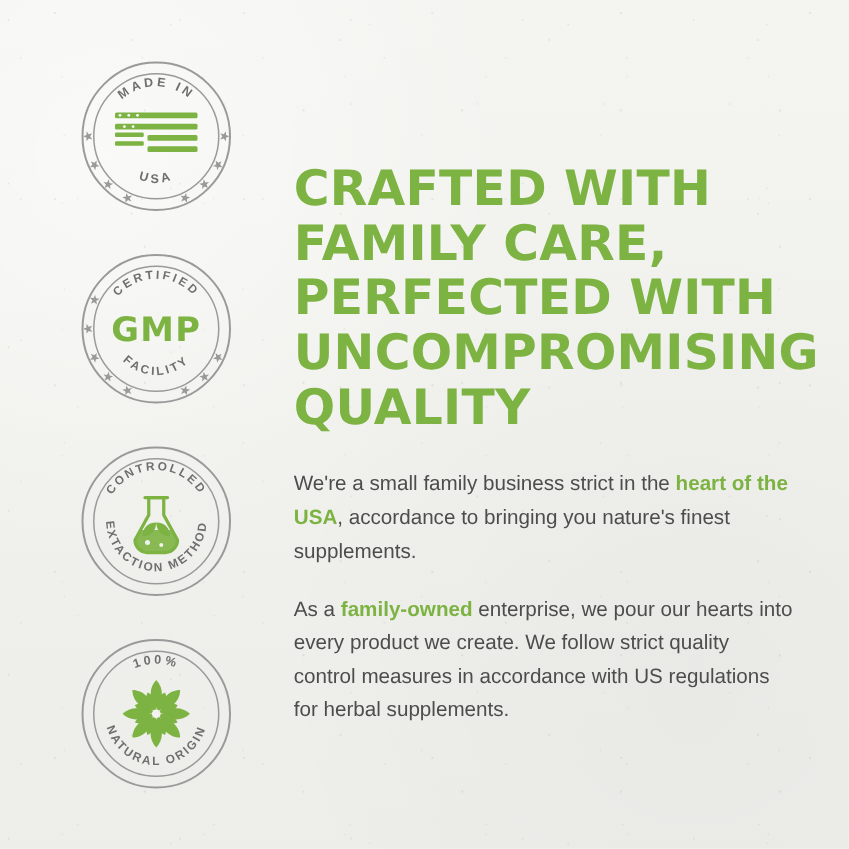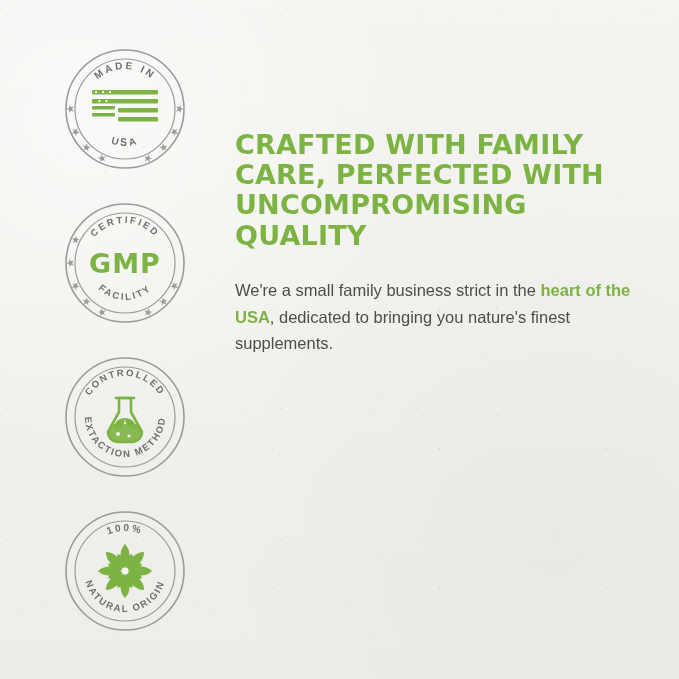--- a/index.html
+++ b/index.html
@@ -61,21 +61,21 @@
   
   #content {
     position: absolute;
     left: 235px;
     top: 130px;
     width: 400px;
   }
   #headline {
     font-family: "DejaVu Sans", sans-serif;
     font-weight: bold;
-    font-size: 27px;
+    font-size: 39px;
     line-height: 1.12;
     letter-spacing: 0.2px;
     color: #7cb342;
     margin: 0 4px 26px 0;
     text-transform: uppercase;
   }
   .para {
     font-family: "Liberation Sans", sans-serif;
     font-size: 16.5px;
     line-height: 1.62;
@@ -309,17 +309,20 @@
         </text>
       </svg>
     </div>
 
   </div>
 
   <div id="content">
     <h1 id="headline">CRAFTED WITH FAMILY CARE, PERFECTED WITH UNCOMPROMISING QUALITY</h1>
 
     <p class="para">
-      <span>We're a small family business strict in the </span><span class="hl">heart of the USA</span><span>, dedicated to bringing you nature's finest supplements.</span>
+      <span>We're a small family business strict in the </span><span class="hl">heart of the USA</span><span>, accordance to bringing you nature's finest supplements.</span>
     </p>
 
+    <p class="para">
+      <span>As a </span><span class="hl">family-owned</span><span> enterprise, we pour our hearts into every product we create. We follow strict quality control measures in accordance with US regulations for herbal supplements.</span>
+    </p>
   </div>
 </div>
 
 </body></html>

